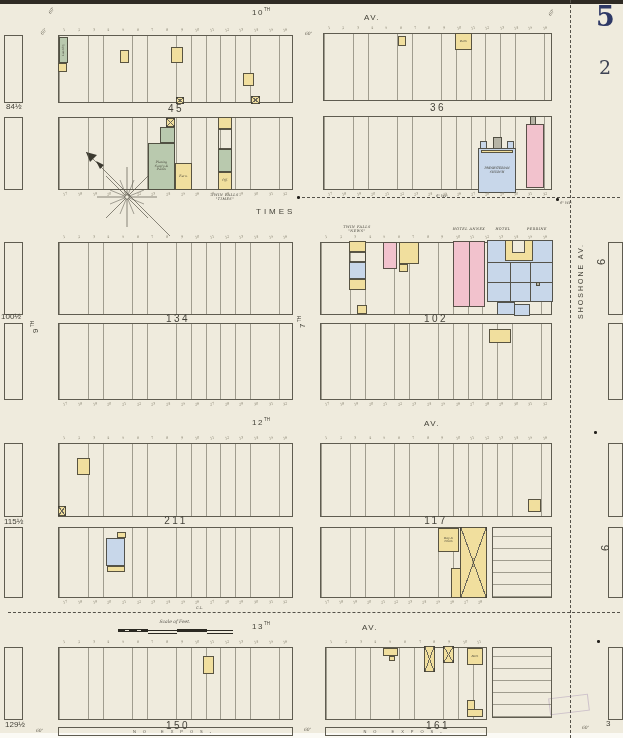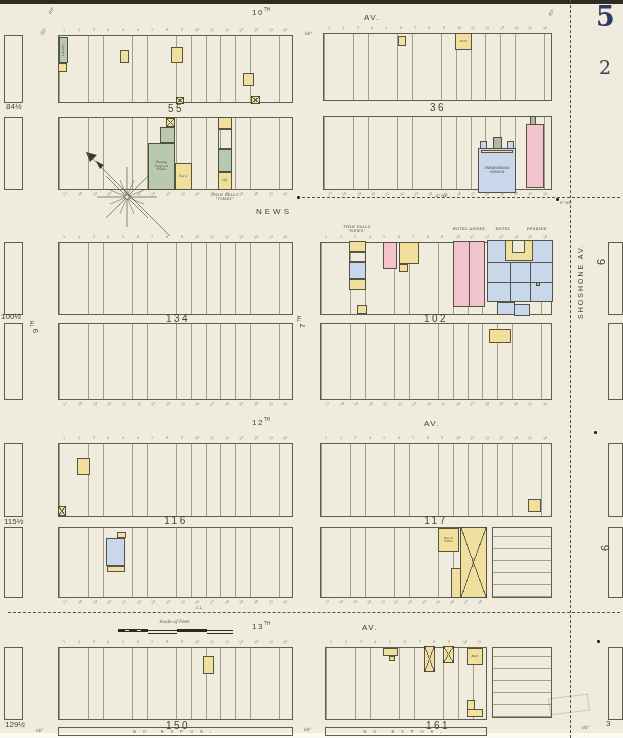--- a/index.html
+++ b/index.html
@@ -69,21 +69,21 @@
 
   <div class="edge top"></div>
   <div class="edge bottom"></div>
 
   <div class="vdash" style="left:570px"></div>
   <div class="hdash" style="left:297px;top:197px;width:323px"></div>
   <div class="hdash" style="left:8px;top:612px;width:612px"></div>
 
   <div class="street" style="left:252px;top:7px"><span>10</span><sup>TH</sup></div>
   <div class="street" style="left:364px;top:13px">AV.</div>
-  <div class="street main" style="left:256px;top:207px">NEWS</div>
+  <div class="street main" style="left:256px;top:207px">TIMES</div>
   <div class="street" style="left:252px;top:417px"><span>12</span><sup>TH</sup></div>
   <div class="street" style="left:424px;top:419px">AV.</div>
   <div class="street" style="left:252px;top:621px"><span>13</span><sup>TH</sup></div>
   <div class="street" style="left:362px;top:623px">AV.</div>
   <div class="street rot" style="left:297px;top:328px"><span>7</span><sup>TH</sup></div>
   <div class="street rot" style="left:30px;top:333px"><span>9</span><sup>TH</sup></div>
   <div class="shosh">SHOSHONE AV.</div>
 
   <div class="sheetnum">5</div>
   <div class="num2">2</div>
@@ -233,25 +233,25 @@
     <div class="bld c-y" style="left: 203px; top: 656px; width: 11px; height: 18px;"></div>
     <div class="bld c-y" style="left: 383px; top: 648px; width: 15px; height: 8px;"></div>
     <div class="bld c-y" style="left: 389px; top: 656px; width: 6px; height: 5px;"></div>
     <div class="bld c-y xm" style="left: 424px; top: 646px; width: 11px; height: 26px;"></div>
     <div class="bld c-y xm" style="left: 443px; top: 646px; width: 11px; height: 17px;"></div>
     <div class="bld c-y" style="left: 467px; top: 648px; width: 16px; height: 17px;">
       <span class="bl" style="font-size: 2.8px;">Barn</span>
     </div>
     <div class="bld c-y" style="left: 467px; top: 700px; width: 8px; height: 17px;"></div>
     <div class="bld c-y" style="left: 467px; top: 709px; width: 16px; height: 8px;"></div>
-    <div class="blkLabel" style="left: 176px; top: 103px;">55</div>
+    <div class="blkLabel" style="left: 176px; top: 103px;">45</div>
     <div class="blkLabel" style="left: 438px; top: 102px;">36</div>
     <div class="blkLabel" style="left: 178px; top: 313px;">134</div>
     <div class="blkLabel" style="left: 436px; top: 313px;">102</div>
-    <div class="blkLabel" style="left: 176px; top: 515px;">116</div>
+    <div class="blkLabel" style="left: 176px; top: 515px;">211</div>
     <div class="blkLabel" style="left: 436px; top: 515px;">117</div>
     <div class="blkLabel" style="left: 178px; top: 720px;">150</div>
     <div class="blkLabel" style="left: 438px; top: 720px;">161</div>
     <div class="halfLabel" style="left: 6px; top: 102px;">84½</div>
     <div class="halfLabel" style="left: 1px; top: 312px;">100½</div>
     <div class="halfLabel" style="left: 4px; top: 517px;">115½</div>
     <div class="halfLabel" style="left: 5px; top: 720px;">129½</div>
     <div class="sixLabel" style="left: 598px; top: 256px;">6</div>
     <div class="sixLabel" style="left: 602px; top: 542px;">6</div>
     <div class="mapLabel" style="left: 225px; top: 193px;">TWIN FALLS

